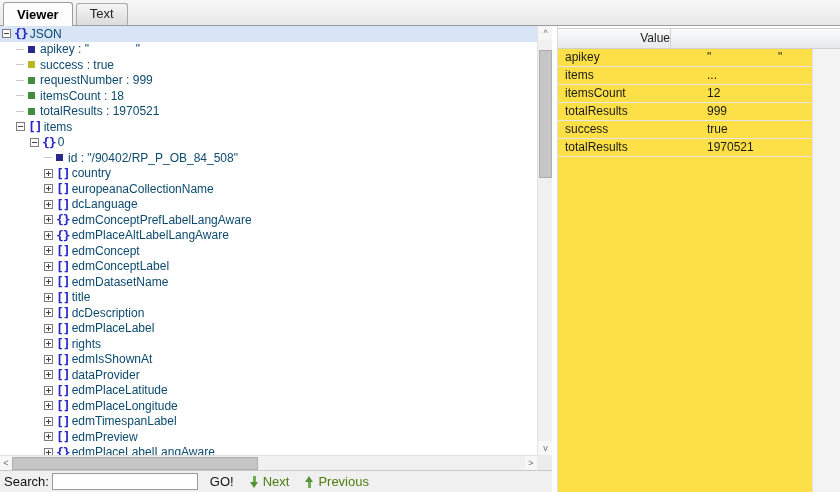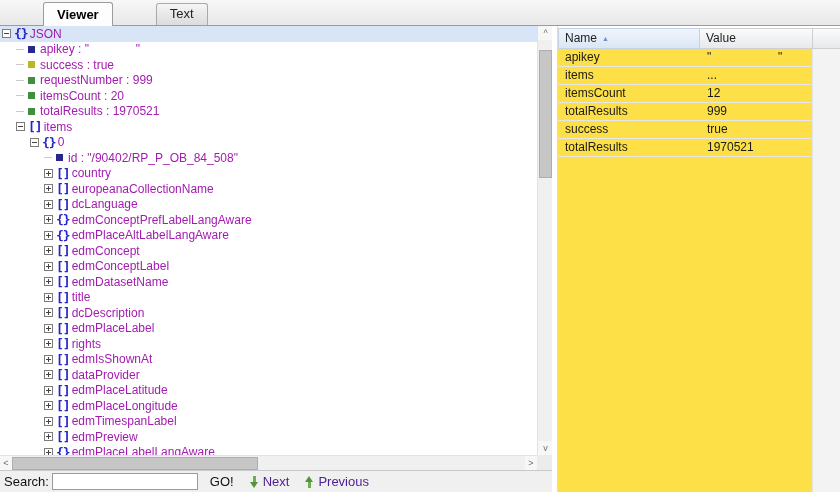--- a/index.html
+++ b/index.html
@@ -6,21 +6,21 @@
   *{box-sizing:border-box;}
   .app{position:relative;width:840px;height:492px;overflow:hidden;background:#fff;
        font-family:"Liberation Sans",sans-serif;font-size:12px;color:#111;}
 
   
   .tabbar{position:absolute;left:0;top:0;width:840px;height:26px;
           background:linear-gradient(#f7f7f7,#e8e8e8);
           border-bottom:1px solid #9c9c9c;display:flex;align-items:flex-end;padding-left:3px;}
   .tab{height:22px;line-height:20px;padding:0 13px;margin-right:3px;
        border:1px solid #a9a9a9;border-bottom:none;border-radius:3px 3px 0 0;
-       background:linear-gradient(#f5f5f5,#dcdcdc);font-size:13px;color:#222;cursor:default;margin-left:40px;}
+       background:linear-gradient(#f5f5f5,#dcdcdc);font-size:13px;color:#222;cursor:default;}
   .tab.active{background:#fdfdfd;font-weight:bold;height:24px;line-height:23px;
        margin-bottom:-1px;border-color:#9c9c9c;color:#000;}
 
   
   .tree-viewport{position:absolute;left:0;top:26px;width:537px;height:429px;
                  background:#fff;overflow:hidden;}
   .tree-row{display:flex;align-items:center;height:15.5px;white-space:pre;width:100%;}
   .tree-row.selected{background:#d7e5f6;}
   .expander{width:9px;height:9px;border:1px solid #7c7c7c;background-color:#fff;
             display:inline-block;margin-right:3px;flex:none;
@@ -28,21 +28,21 @@
   .expander.minus{background-image:linear-gradient(#444,#444);background-size:5px 1px;}
   .expander.plus{background-image:linear-gradient(#444,#444),linear-gradient(#444,#444);
                  background-size:5px 1px,1px 5px;}
   .brace{font-family:"DejaVu Sans Mono",monospace;font-weight:bold;color:#2424c8;
          font-size:13px;line-height:13px;letter-spacing:-1px;margin-right:2px;flex:none;}
   .stub{width:8px;height:1px;background:#c9c9c9;margin-right:4px;flex:none;}
   .sq{width:7px;height:7px;display:inline-block;margin-right:5px;flex:none;}
   .sq.string{background:#28288c;}
   .sq.boolean{background:#b8b825;}
   .sq.number{background:#3f8f3f;}
-  .tlabel{white-space:pre;color:#a21caf;}
+  .tlabel{white-space:pre;color:#0c4a6e;}
 
   
   .vscroll{position:absolute;left:537px;top:26px;width:15px;height:429px;background:#f0f0f0;
            border-left:1px solid #e2e2e2;}
   .hscroll{position:absolute;left:0;top:455px;width:537px;height:15px;background:#f0f0f0;
            border-top:1px solid #e2e2e2;}
   .scorner{position:absolute;left:537px;top:455px;width:15px;height:15px;background:#ececec;}
   .sbtn{position:absolute;display:flex;align-items:center;justify-content:center;
         color:#6e6e6e;font-size:9px;line-height:9px;background:#f7f7f7;cursor:default;}
   .vscroll .sbtn{width:15px;height:14px;left:0;}
@@ -54,21 +54,21 @@
   .lp-rightedge{position:absolute;left:552px;top:26px;width:5px;height:466px;background:#fff;}
 
   
   .searchbar{position:absolute;left:0;top:470px;width:552px;height:22px;background:#f0f0f0;
              border-top:1px solid #c9c9c9;display:flex;align-items:center;
              font-size:13px;color:#111;}
   .searchbar label{margin-left:4px;}
   .search-input{width:146px;height:17px;border:1px solid #9a9a9a;background:#fff;
                 margin-left:3px;font-family:"Liberation Sans",sans-serif;font-size:12px;padding:0 2px;}
   .go{margin-left:12px;color:#111;cursor:pointer;}
-  .navbtn{display:flex;align-items:center;margin-left:16px;cursor:pointer;color:#4c1d95;}
+  .navbtn{display:flex;align-items:center;margin-left:16px;cursor:pointer;color:#4d7c0f;}
   .garr{position:relative;width:9px;height:12px;display:inline-block;margin-right:4px;}
   .garr .stem{position:absolute;left:3px;width:3px;height:7px;background:#6fae4e;}
   .garr .tri{position:absolute;left:0;width:0;height:0;
              border-left:4.5px solid transparent;border-right:4.5px solid transparent;}
   .garr.down .stem{top:0;}
   .garr.down .tri{bottom:0;border-top:6px solid #55933b;}
   .garr.up .stem{bottom:0;}
   .garr.up .tri{top:0;border-bottom:6px solid #55933b;}
 
   
@@ -97,21 +97,21 @@
   <div class="tabbar">
     <div class="tab active">Viewer</div>
     <div class="tab">Text</div>
   </div>
 
   <div class="tree-viewport">
       <div class="tree-row selected" style="padding-left: 2px;"><span class="expander minus"></span><span class="brace">{}</span><span class="tlabel">JSON</span></div>
       <div class="tree-row" style="padding-left: 16px;"><span class="stub"></span><span class="sq string"></span><span class="tlabel">apikey : "              "</span></div>
       <div class="tree-row" style="padding-left: 16px;"><span class="stub"></span><span class="sq boolean"></span><span class="tlabel">success : true</span></div>
       <div class="tree-row" style="padding-left: 16px;"><span class="stub"></span><span class="sq number"></span><span class="tlabel">requestNumber : 999</span></div>
-      <div class="tree-row" style="padding-left: 16px;"><span class="stub"></span><span class="sq number"></span><span class="tlabel">itemsCount : 20</span></div>
+      <div class="tree-row" style="padding-left: 16px;"><span class="stub"></span><span class="sq number"></span><span class="tlabel">itemsCount : 18</span></div>
       <div class="tree-row" style="padding-left: 16px;"><span class="stub"></span><span class="sq number"></span><span class="tlabel">totalResults : 1970521</span></div>
       <div class="tree-row" style="padding-left: 16px;"><span class="expander minus"></span><span class="brace">[]</span><span class="tlabel">items</span></div>
       <div class="tree-row" style="padding-left: 30px;"><span class="expander minus"></span><span class="brace">{}</span><span class="tlabel">0</span></div>
       <div class="tree-row" style="padding-left: 44px;"><span class="stub"></span><span class="sq string"></span><span class="tlabel">id : "/90402/RP_P_OB_84_508"</span></div>
       <div class="tree-row" style="padding-left: 44px;"><span class="expander plus"></span><span class="brace">[]</span><span class="tlabel">country</span></div>
       <div class="tree-row" style="padding-left: 44px;"><span class="expander plus"></span><span class="brace">[]</span><span class="tlabel">europeanaCollectionName</span></div>
       <div class="tree-row" style="padding-left: 44px;"><span class="expander plus"></span><span class="brace">[]</span><span class="tlabel">dcLanguage</span></div>
       <div class="tree-row" style="padding-left: 44px;"><span class="expander plus"></span><span class="brace">{}</span><span class="tlabel">edmConceptPrefLabelLangAware</span></div>
       <div class="tree-row" style="padding-left: 44px;"><span class="expander plus"></span><span class="brace">{}</span><span class="tlabel">edmPlaceAltLabelLangAware</span></div>
       <div class="tree-row" style="padding-left: 44px;"><span class="expander plus"></span><span class="brace">[]</span><span class="tlabel">edmConcept</span></div>
@@ -186,24 +186,20 @@
           <span class="gcell name">success</span>
           <span class="gcell value">true</span>
         </div>
         <div class="grow">
           <span class="gcell name">totalResults</span>
           <span class="gcell value">1970521</span>
         </div>
       </div>
     <div class="grid-strip"></div>
     <div class="grid-header">
-      <div class="hcell first sorted" style="width:142px;">
-        <span>Name</span>
-        <span class="sort-arrow">▲</span>
-      </div>
-      <div class="hcell plain" style="width:113px;">
+      <div class="hcell plain" style="width:113px;justify-content:flex-end;">
         <span>Value</span>
       </div>
       <div class="hcell plain" style="flex:1;"></div>
     </div>
   </div>
 
 </div>
 
 </body></html>

